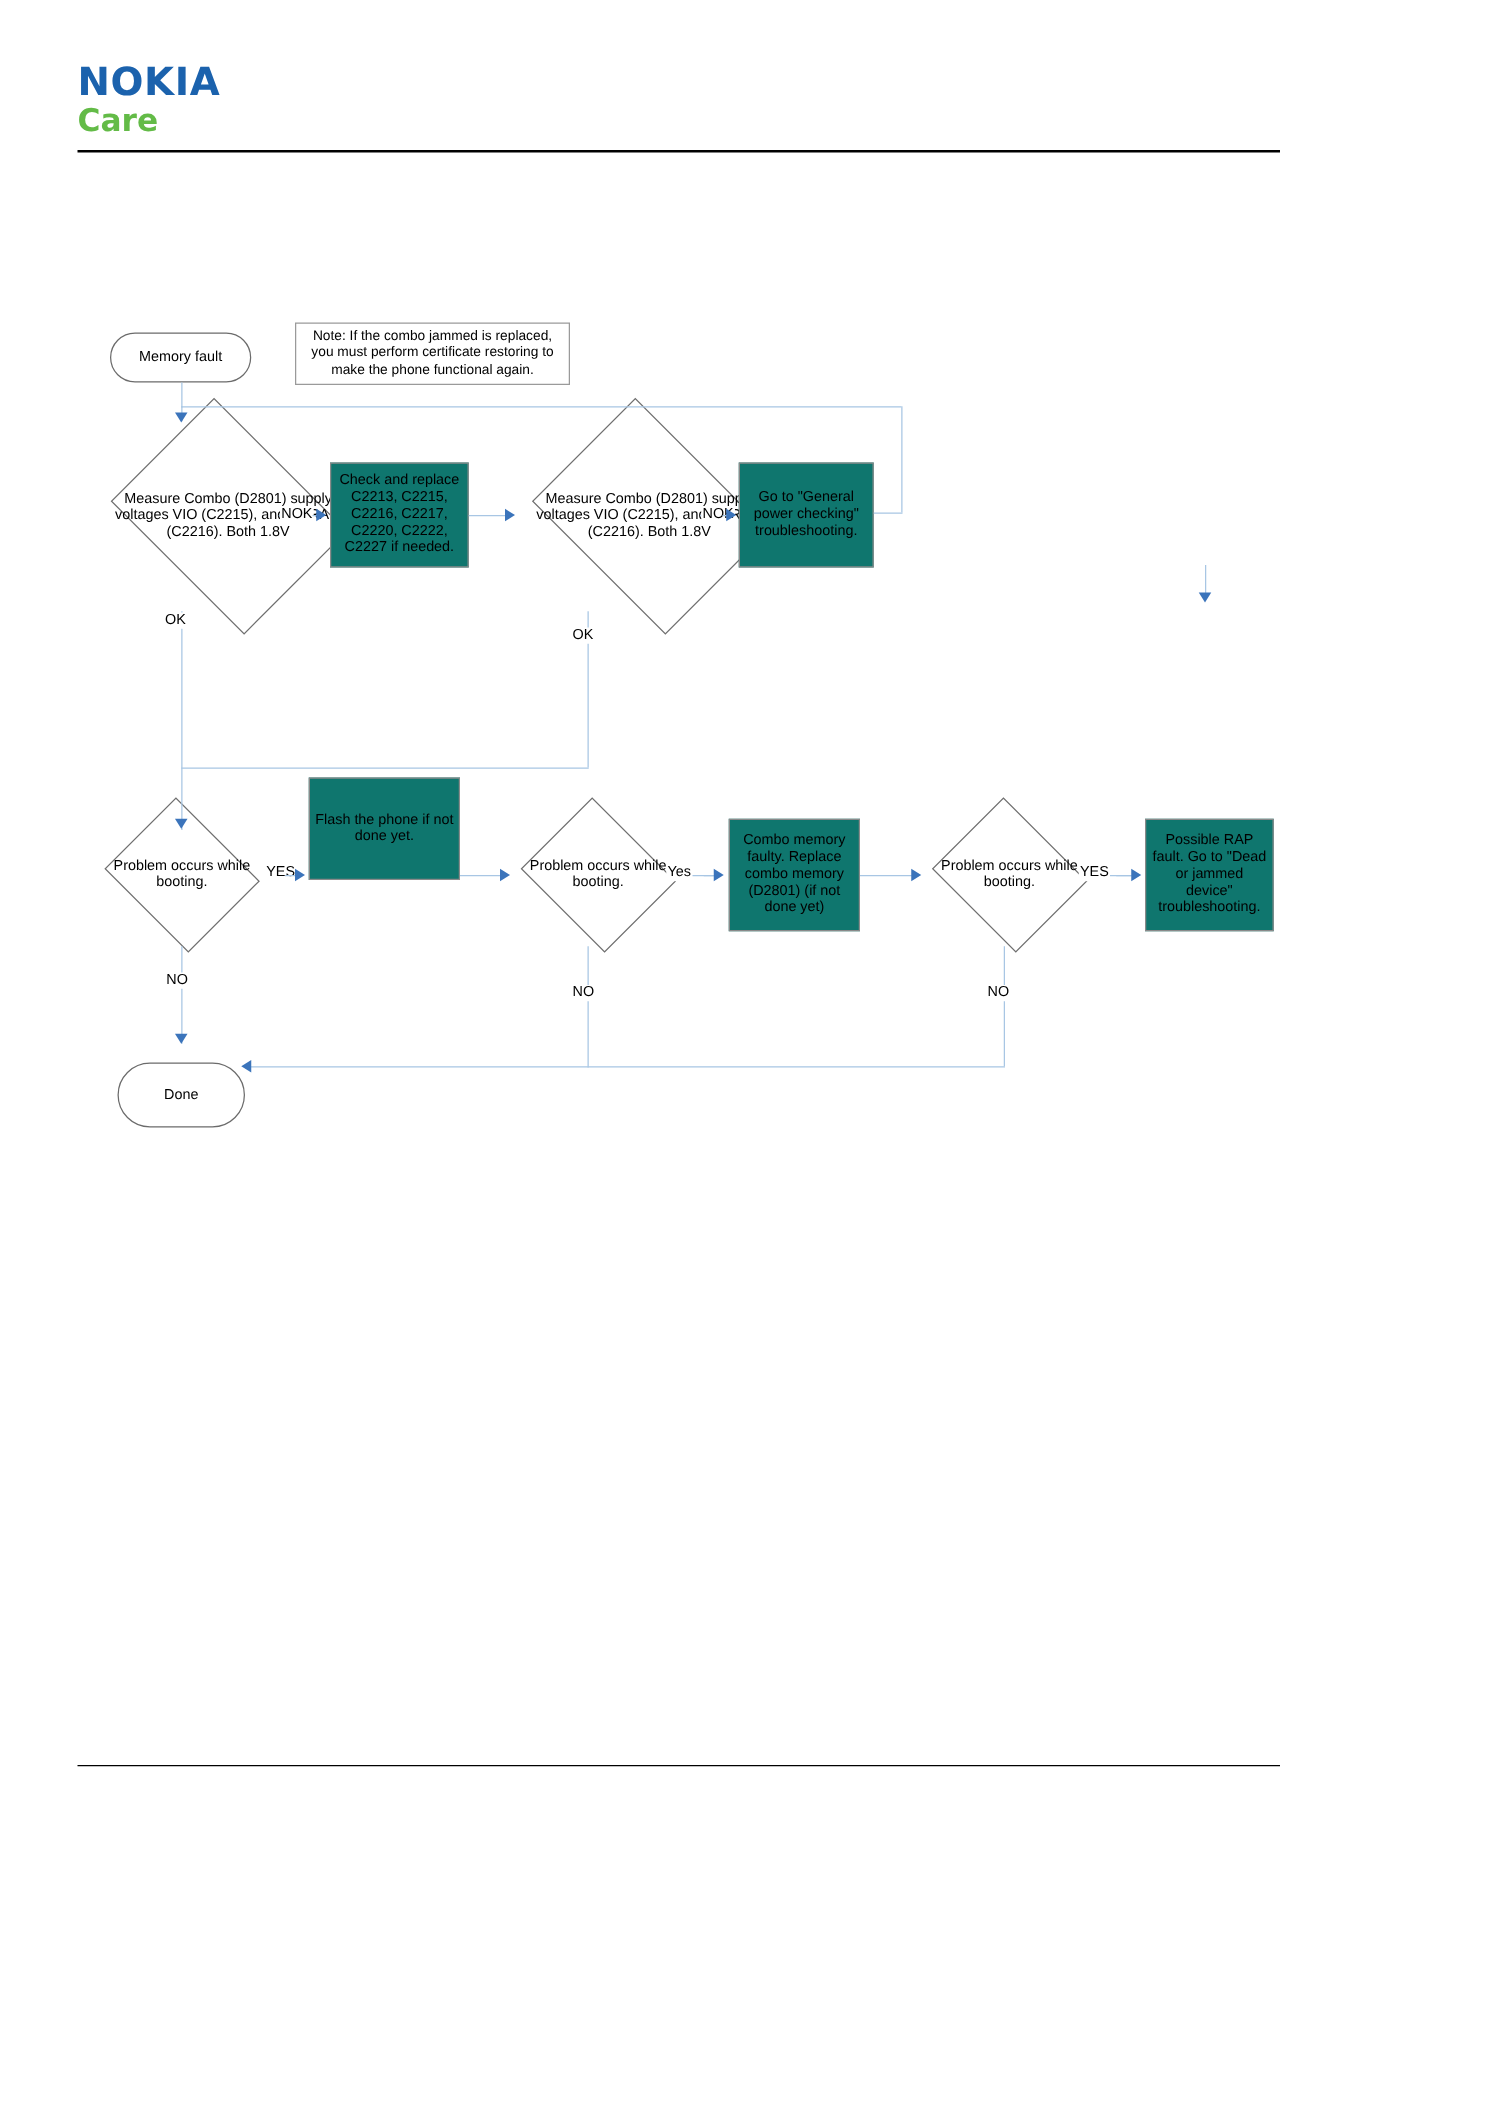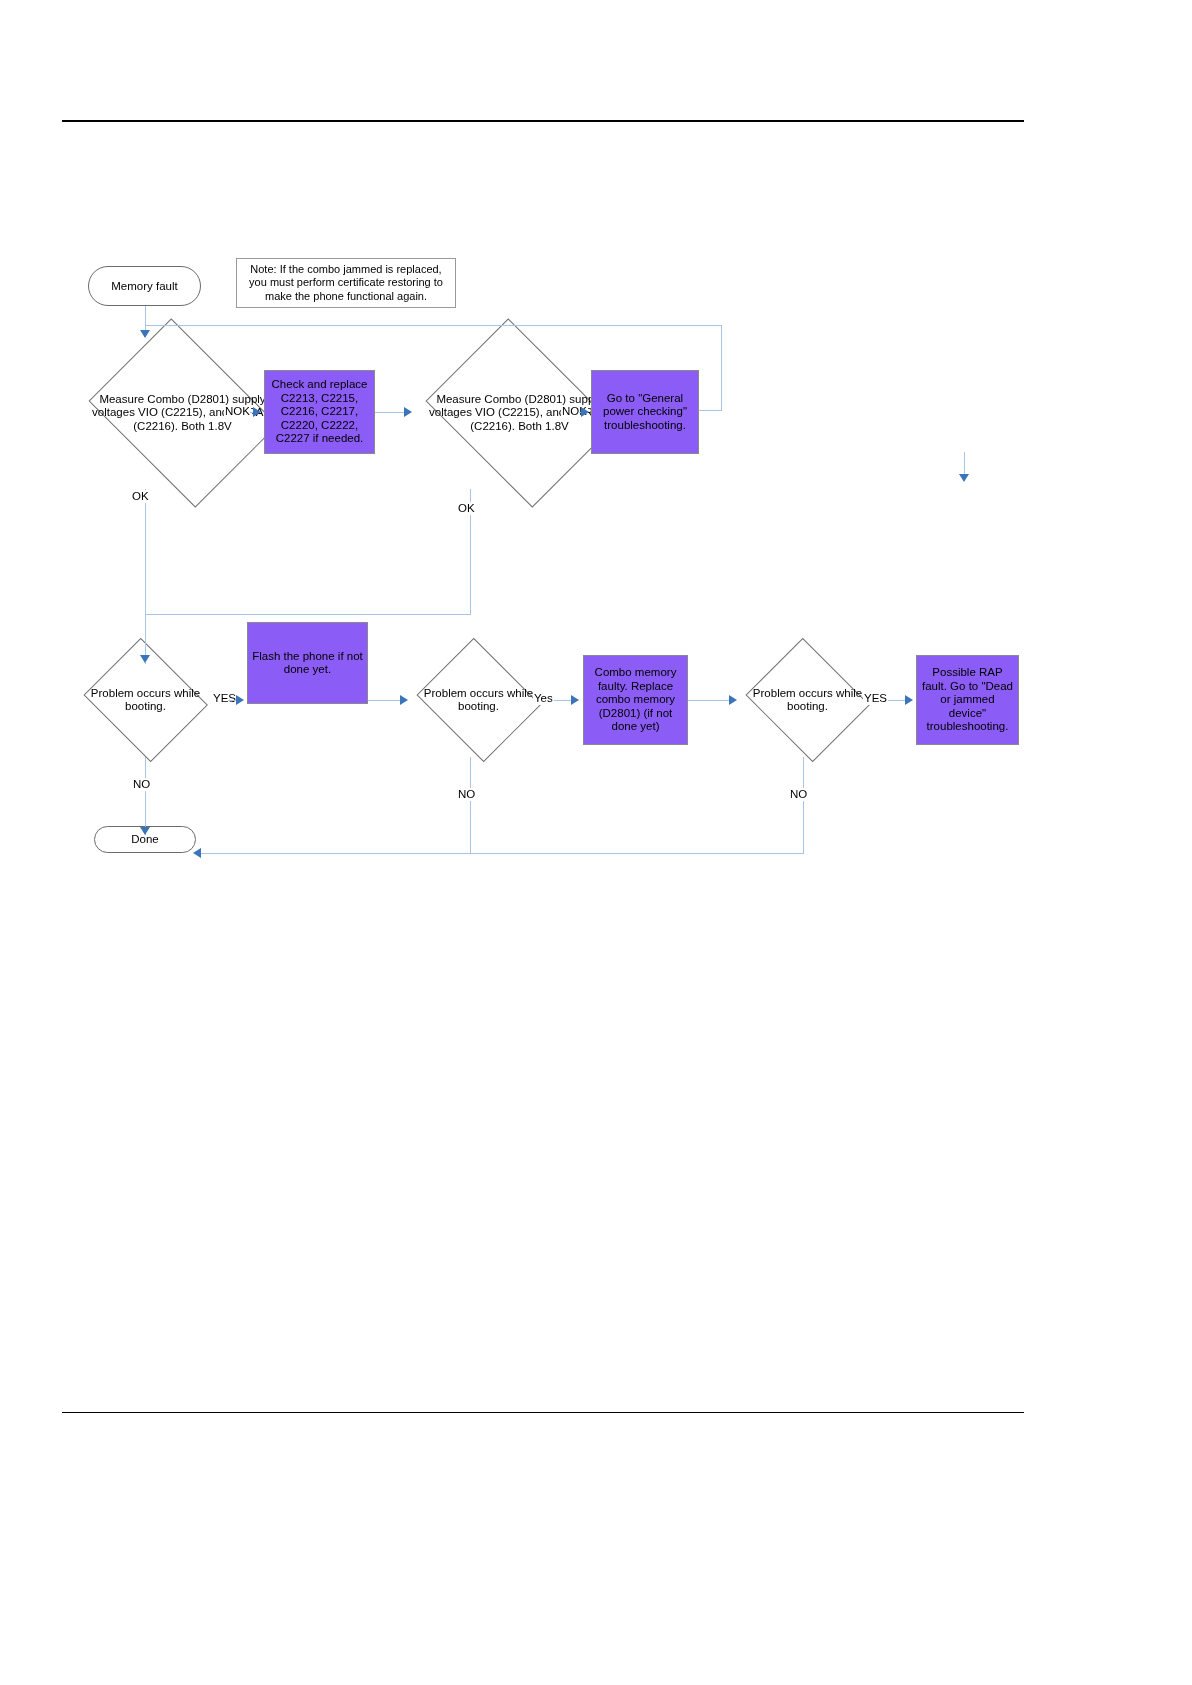--- a/index.html
+++ b/index.html
@@ -30,21 +30,21 @@
 
   
   .shape{position:absolute;box-sizing:border-box;}
 
   .term{
     border:1px solid #6b6b6b;border-radius:999px;background:#fff;
     display:flex;align-items:center;justify-content:center;
     font-size:11.5px;color:#000;text-align:center;line-height:13px;
   }
   .proc{
-    border:1px solid #8a8a8a;background:#8b5cf6;
+    border:1px solid #8a8a8a;background:#0f766e;
     display:flex;align-items:center;justify-content:flex-start;
     font-size:11.5px;color:#000;text-align:center;line-height:13.5px;
     padding:3px 4px;
   }
   .note{
     border:1px solid #9a9a9a;background:#fff;
     display:flex;align-items:center;justify-content:center;
     font-size:11px;color:#000;text-align:center;line-height:13.5px;
     padding:3px 5px;
   }
@@ -76,20 +76,24 @@
          border-top:8px solid #3b74bb;}
 
   .elbl{position:absolute;font-size:11.5px;color:#000;white-space:nowrap;
         background:#fff;padding:0 1px;line-height:13px;}
 </style>
 </head>
 <body>
 
 <div class="page">
 
+  <div class="logo">
+    <div class="logo-nokia">NOKIA</div>
+    <div class="logo-care">Care</div>
+  </div>
   <div class="rule-top"></div>
   <div class="rule-bottom"></div>
 
   <div>
 
     <div class="shape term" style="left:88px;top:266px;width:113px;height:40px;text-align:center;">
       <span>Memory fault</span>
     </div>
 
     <div class="shape note" style="left:236px;top:258px;width:220px;height:50px;">
@@ -134,21 +138,21 @@
 
     <div class="shape dec" style="left:740px;top:643px;width:135px;height:114px;">
       <div class="dia"></div>
       <div class="lbl">Problem occurs while booting.</div>
     </div>
 
     <div class="shape proc" style="left:916px;top:655px;width:103px;height:90px;">
       <span>Possible RAP fault. Go to "Dead or jammed device" troubleshooting.</span>
     </div>
 
-    <div class="shape term" style="left:94px;top:826px;width:102px;height:27px;">
+    <div class="shape term" style="left:94px;top:850px;width:102px;height:52px;">
       <span>Done</span>
     </div>
 
     <div class="ln lnv" style="left:145px;top:306px;height:20px;"></div>
 
     <div class="ln lnh" style="left:145px;top:325px;width:576px;"></div>
     <div class="ln lnv" style="left:721px;top:325px;height:85px;"></div>
     <div class="ln lnh" style="left:699px;top:410px;width:23px;"></div>
 
     <div class="ln lnv" style="left:145px;top:325px;height:12px;"></div>

